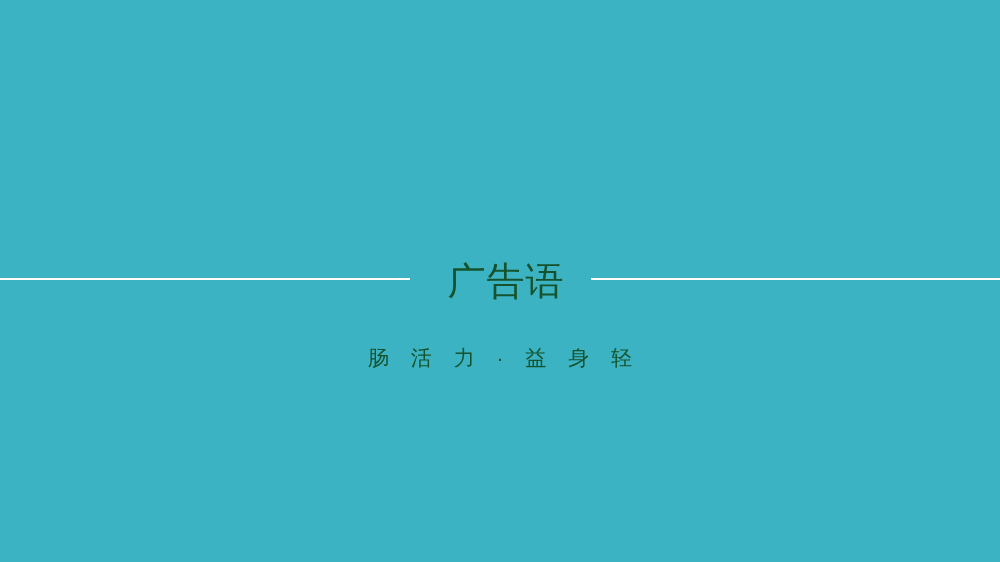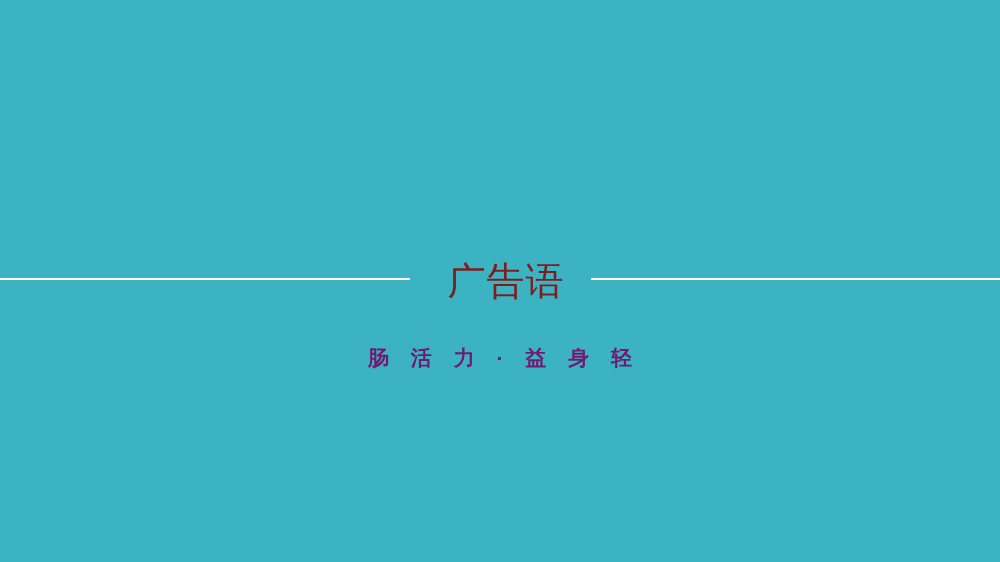--- a/index.html
+++ b/index.html
@@ -43,44 +43,44 @@
     background: #FFFFFF;
     position: relative;
     top: -2px;
   }
 
   .rule-left  { margin-right: 38px; }
   .rule-right { margin-left: 26px; }
 
   .slide-title {
     flex: 0 0 auto;
-    color: #7f1d1d;
+    color: #14532d;
     font-size: 38px;
     line-height: 1;
     font-weight: 300;
     letter-spacing: 1px;
     white-space: nowrap;
     text-align: center;
   }
 
   
   .subtitle-wrap {
     position: absolute;
     left: 0;
     top: 322px;
     width: 1000px;
     text-align: center;
   }
 
   .slide-subtitle {
     display: inline-block;
-    color: #701a75;
+    color: #14532d;
     font-size: 21px;
     line-height: 30px;
-    font-weight: 700;
+    font-weight: 400;
     letter-spacing: 8px;
     
     text-indent: 8px;
     white-space: nowrap;
   }
 </style>
 </head>
 <body>
 
 <div class="slide">

